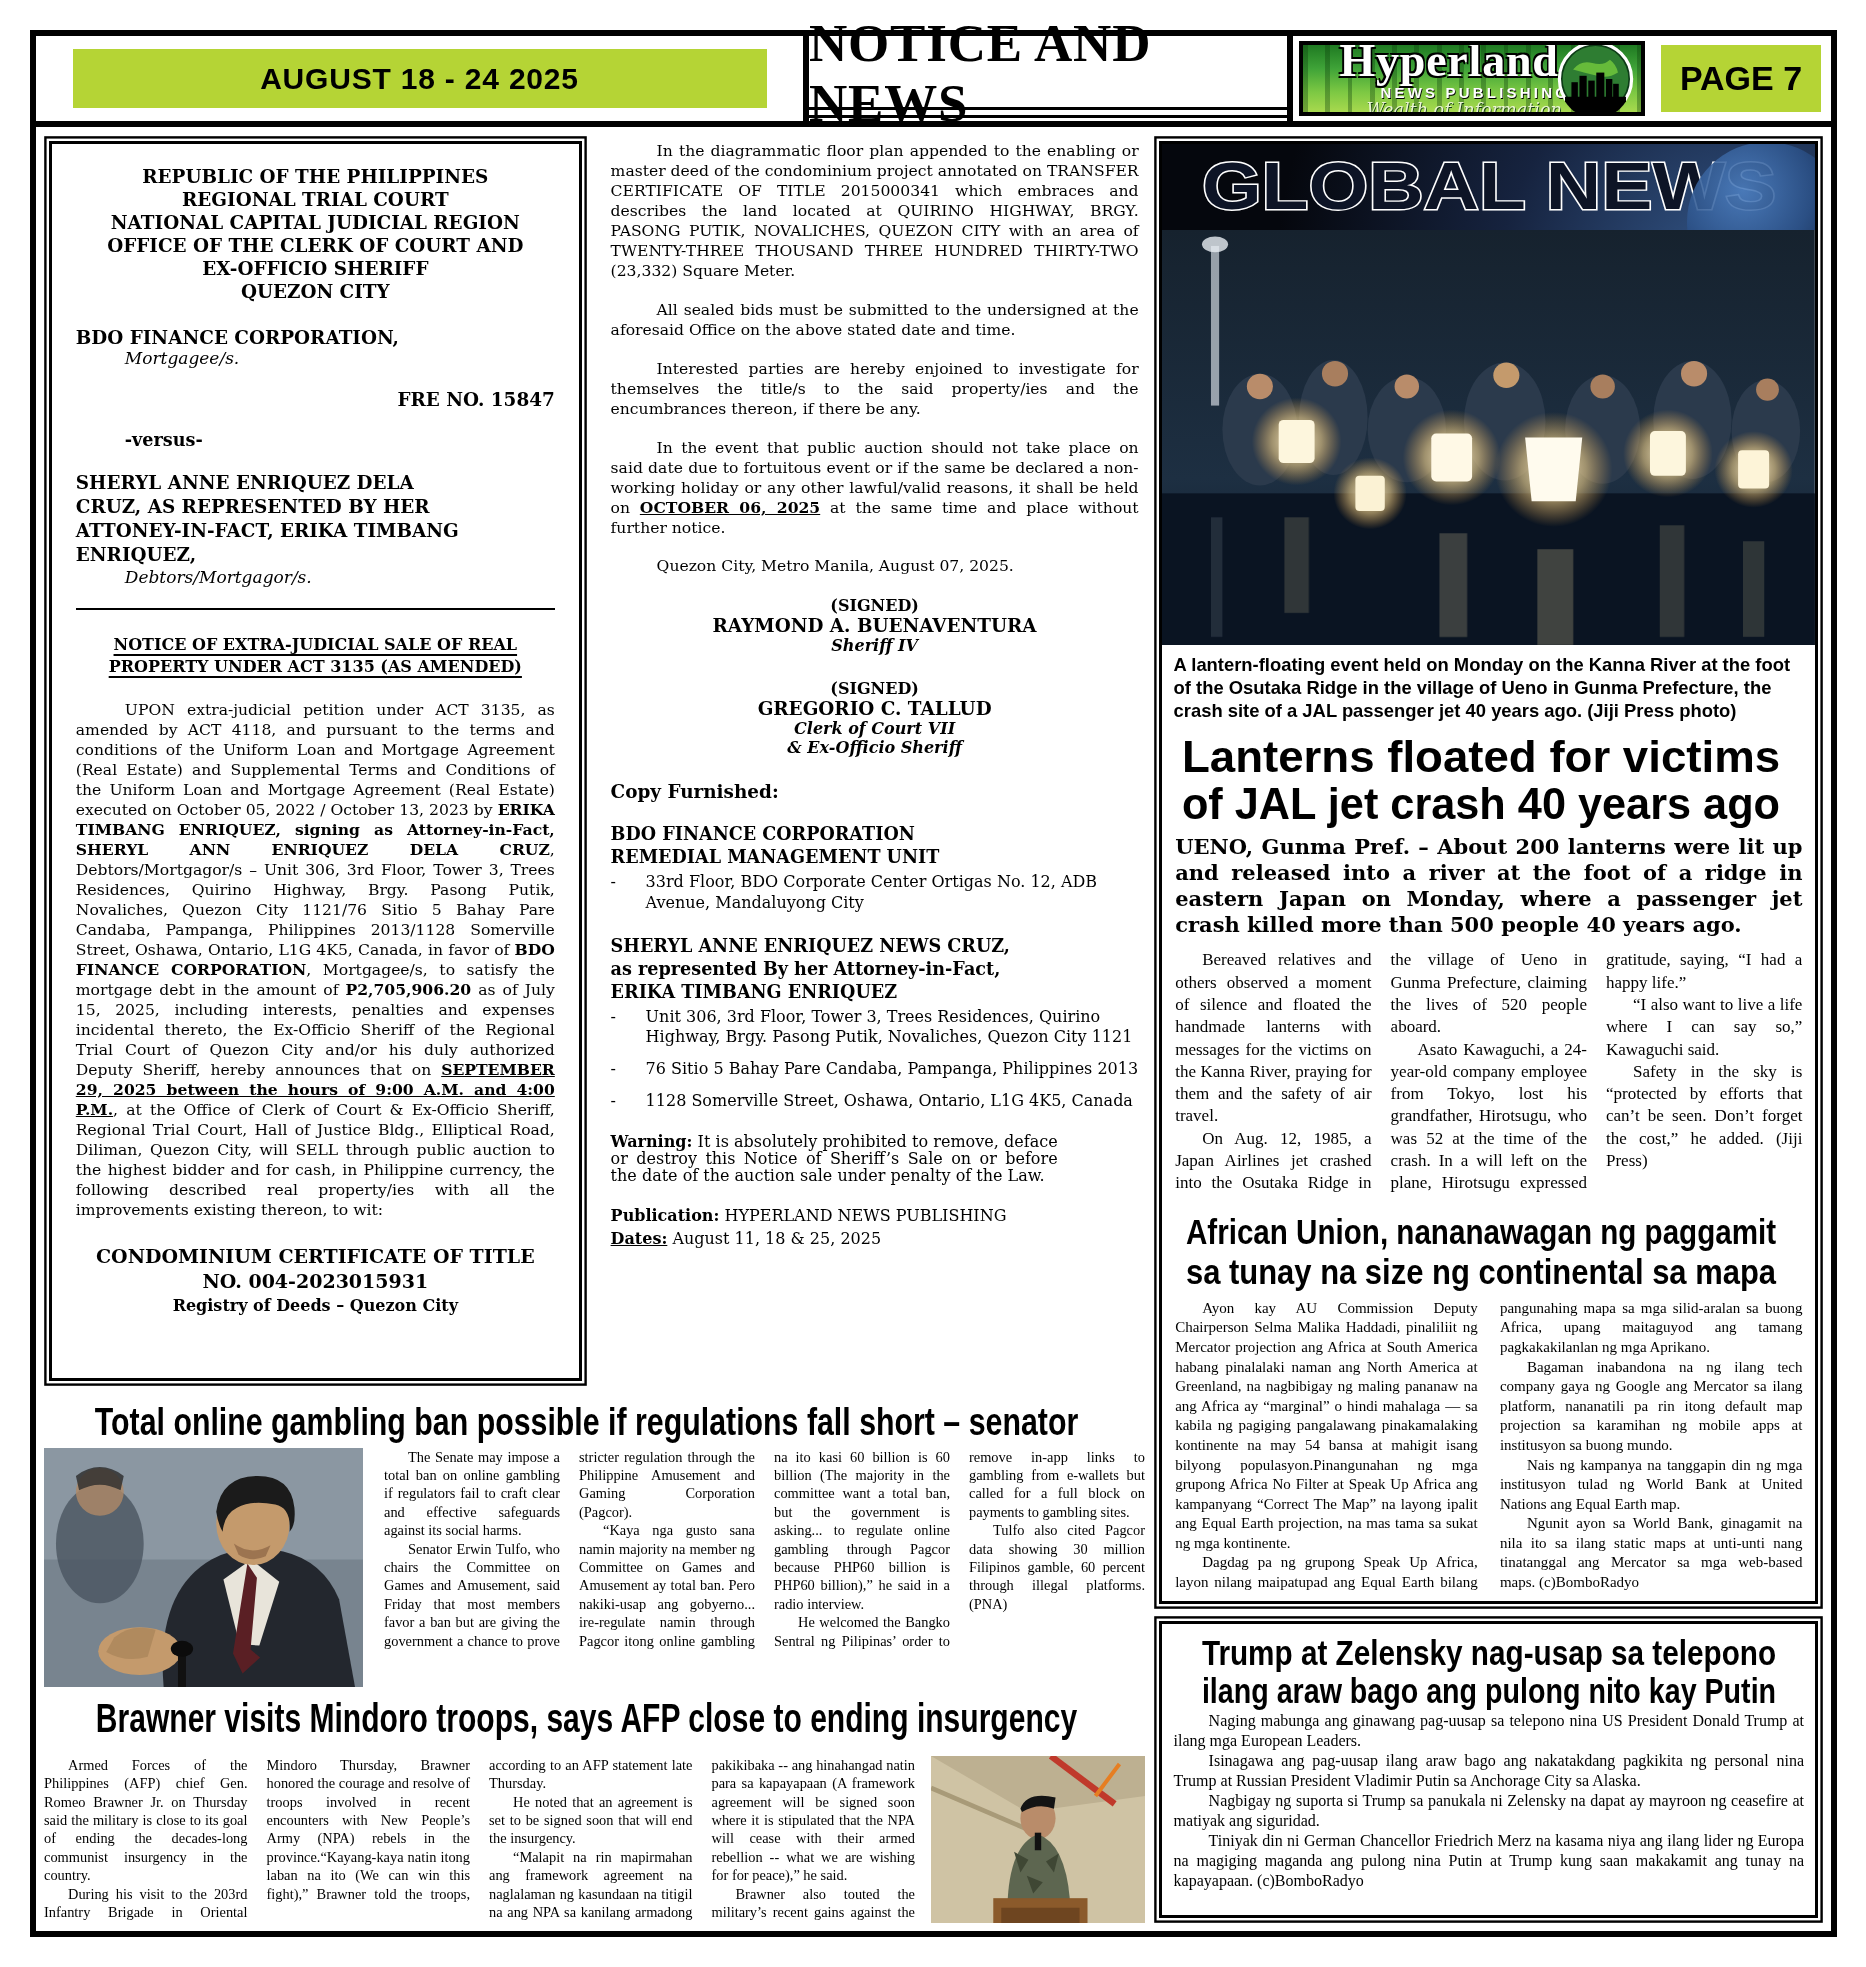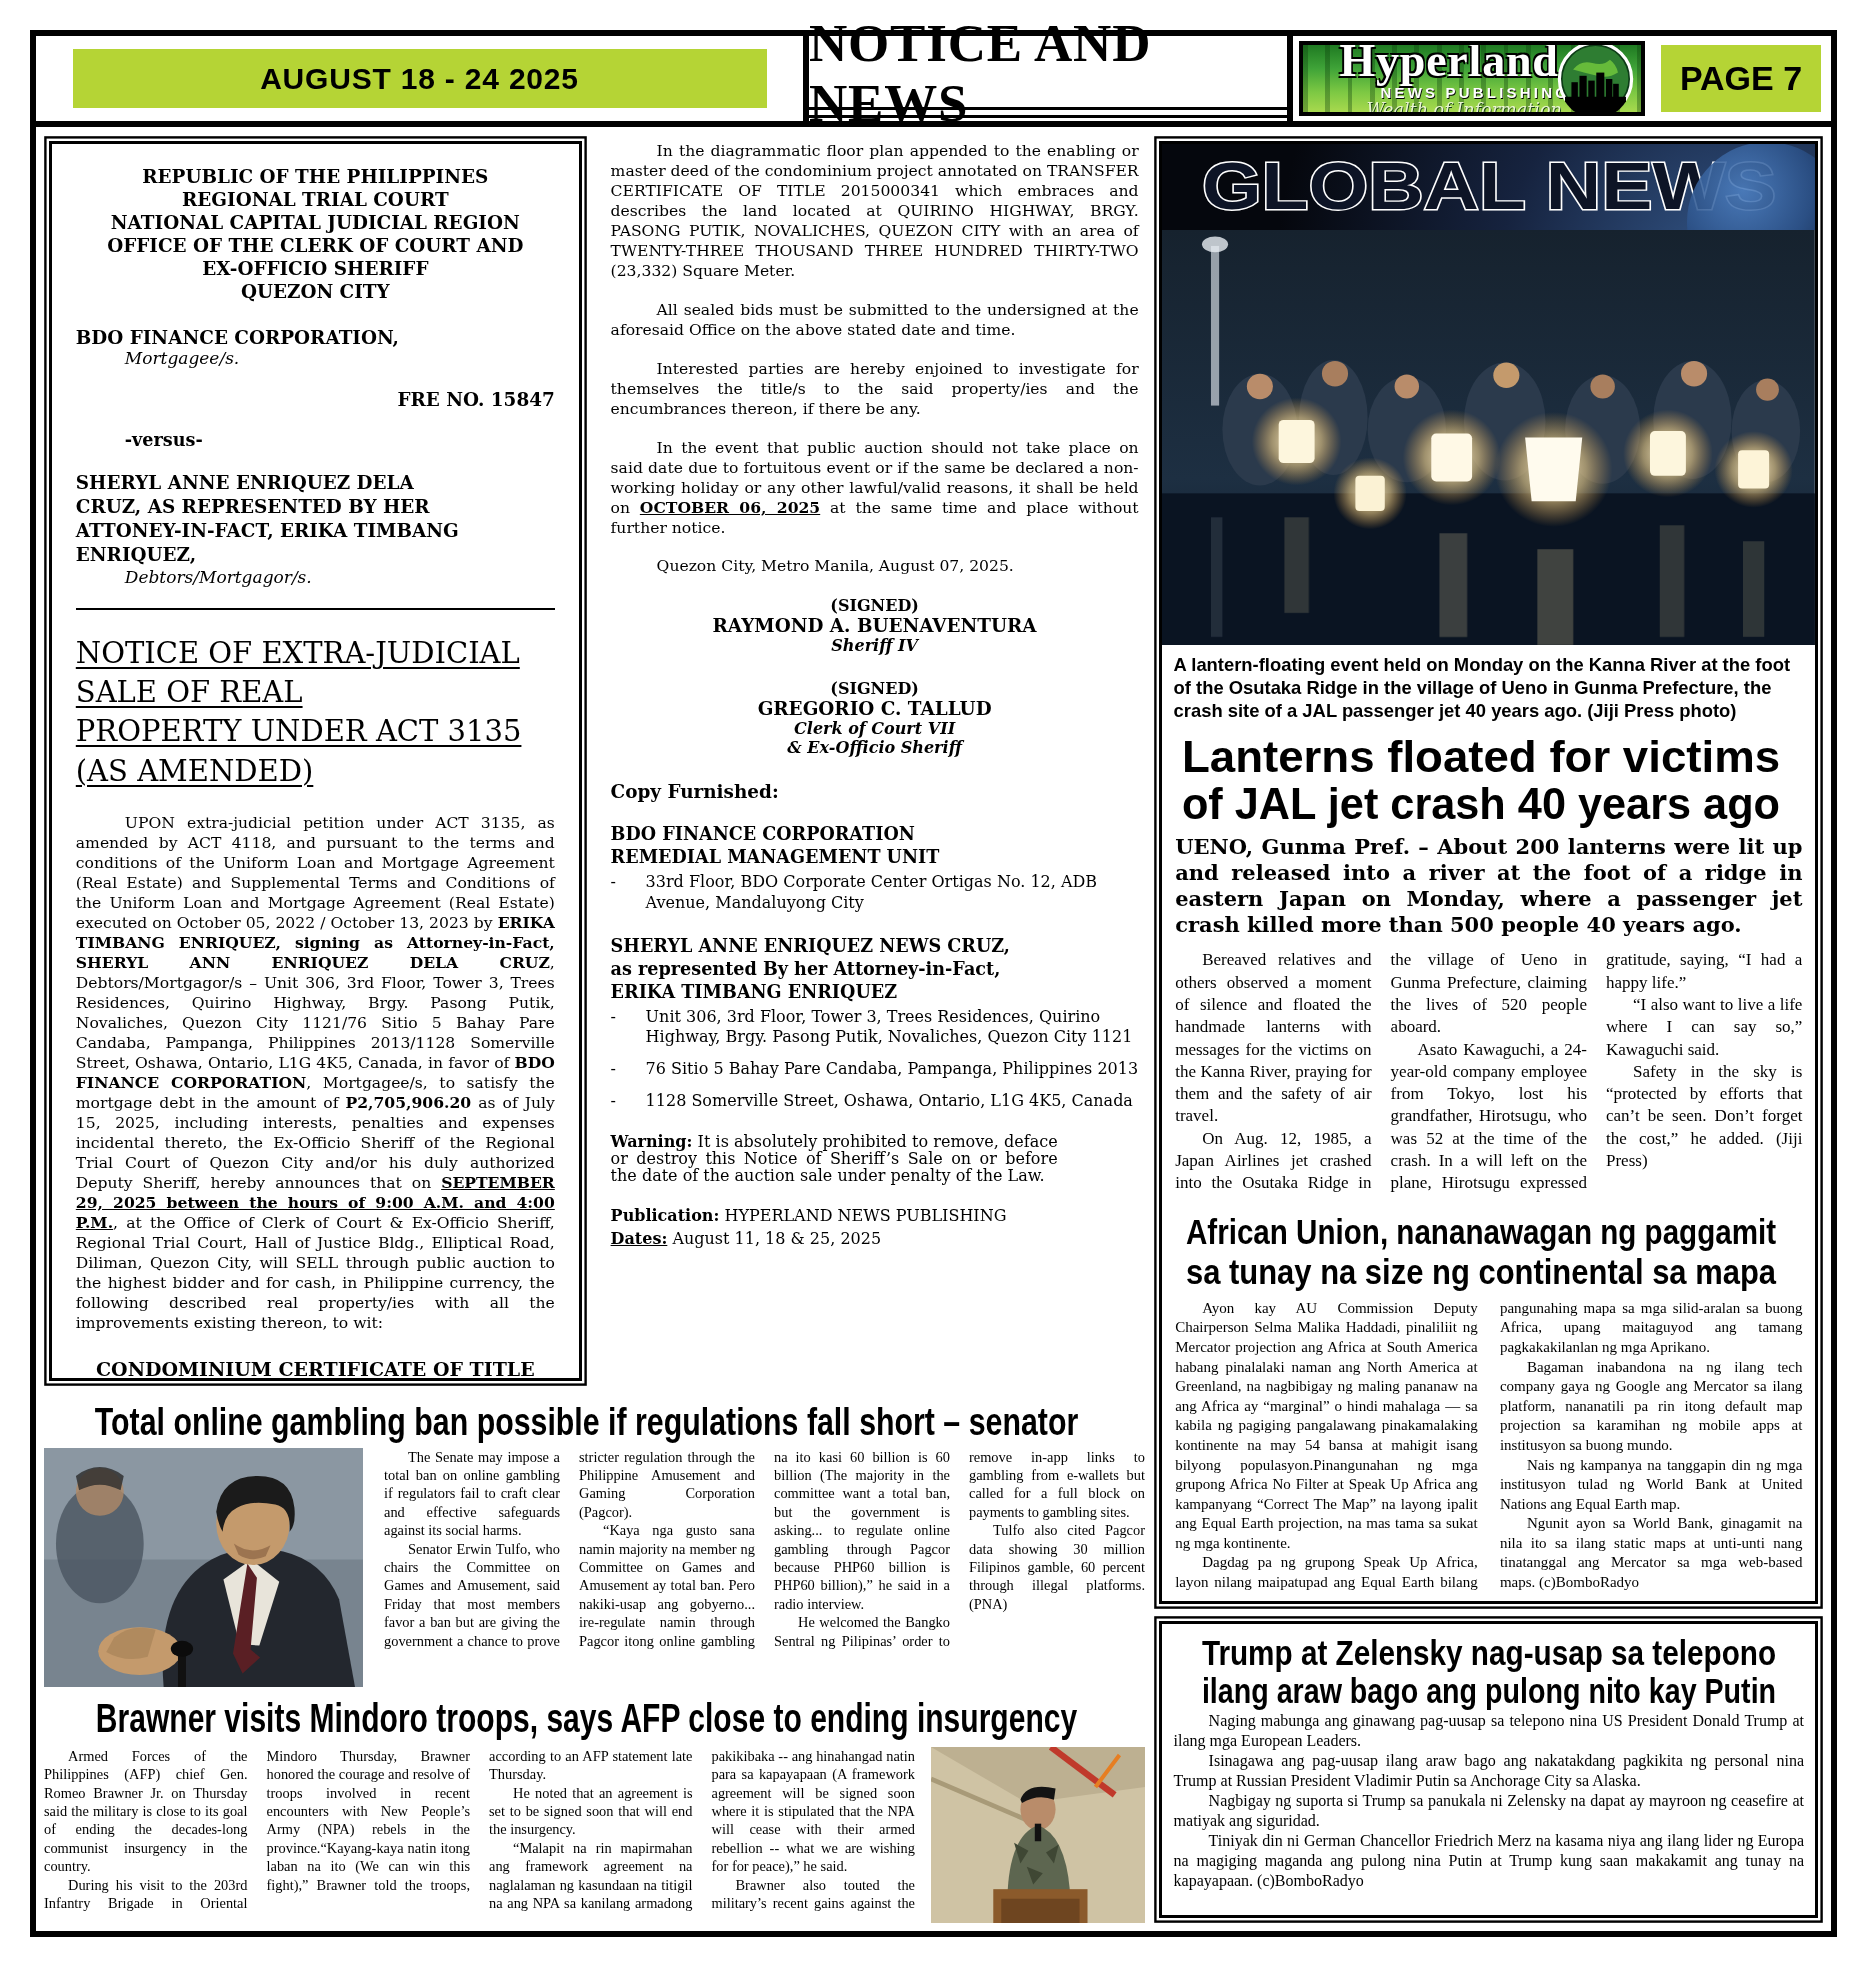--- a/index.html
+++ b/index.html
@@ -43,21 +43,21 @@
   .row-a { display:flex; height:1249px; flex:0 0 auto; }
   .notice-box { width:533px; padding:21px 24px; overflow:hidden; }
   .court-lines { text-align:center; font-weight:bold; font-size:18.4px; line-height:1.25; }
   .party-block { margin-top:24px; font-size:17px; }
   .party-name { font-weight:bold; font-size:18.4px; }
   .party-role { font-style:italic; margin-left:49px; font-size:17px; }
   .case-no { text-align:right; font-weight:bold; font-size:18.4px; margin-top:21px; }
   .versus { font-weight:bold; margin:19px 0 21px 49px; font-size:17.6px; }
   .debtor-lines .bold-line { font-weight:bold; font-size:18.4px; line-height:1.3; }
   .rule { border-top:2.4px solid #000; margin:21px 0 24px 0; }
-  .notice-title { font-weight:normal; font-size:29px; line-height:1.35;
+  .notice-title { text-align:center; font-weight:bold; font-size:16px; line-height:1.35;
                   text-decoration:underline; text-underline-offset:4px; text-decoration-thickness:2.4px; margin-bottom:22.3px; }
   .rich-para { font-size:15.6px; line-height:20px; text-align:justify; text-indent:49px; }
   .cct-block { text-align:center; font-weight:bold; font-size:19px; line-height:1.35; margin-top:24px; }
   .registry { text-align:center; font-weight:bold; font-size:16px; margin-top:1.6px; }
 
   
   .mid-col { flex:1; padding:4.8px 6.4px 0 24px; font-size:15.6px; overflow:hidden; }
   .mid-col .rich-para, .mid-col .para { margin-bottom:19px; font-size:15.6px; line-height:20px; text-align:justify; text-indent:46px; }
   .dateline { text-indent:46px; font-size:15.6px; margin-bottom:21px; }
   .sig { text-align:center; margin-bottom:24px; }
@@ -96,21 +96,21 @@
   .trump-body .para { text-indent:35px; }
 
   
   .gambling { height:303px; padding-top:11.2px; display:flex; flex-direction:column; flex:0 0 auto; }
   .g-row { flex:1; display:flex; margin-top:4.8px; overflow:hidden; }
   .senator-photo { width:319px; flex:0 0 auto; }
   .g-body { flex:1; padding-left:21px; column-count:4; column-gap:19px; overflow:hidden;
             font-family:"Liberation Serif",serif; font-size:14.4px; line-height:18.4px; text-align:justify; }
   .g-body .para { text-indent:24px; }
   .brawner { flex:1; display:flex; flex-direction:column; padding-top:3.2px; overflow:hidden; }
-  .b-row { flex:1; display:flex; margin-top:7px; overflow:hidden; }
+  .b-row { flex:1; display:flex; margin-top:16px; overflow:hidden; }
   .b-body { flex:1; column-count:4; column-gap:19px; overflow:hidden;
             font-family:"Liberation Serif",serif; font-size:14.4px; line-height:18.4px; text-align:justify; }
   .b-body .para { text-indent:24px; }
   .brawner-photo { width:214px; flex:0 0 auto; margin-left:16px; }
 
   .impact-text { font-family:"Liberation Sans","DejaVu Sans",sans-serif; font-weight:bold; fill:#000; }
   .banner-text { font-family:"Liberation Sans","DejaVu Sans",sans-serif; font-weight:bold; fill:#0d1426;
                  stroke:#fff; stroke-width:3.5px; paint-order:stroke; }
   svg { display:block; }
 </style>

